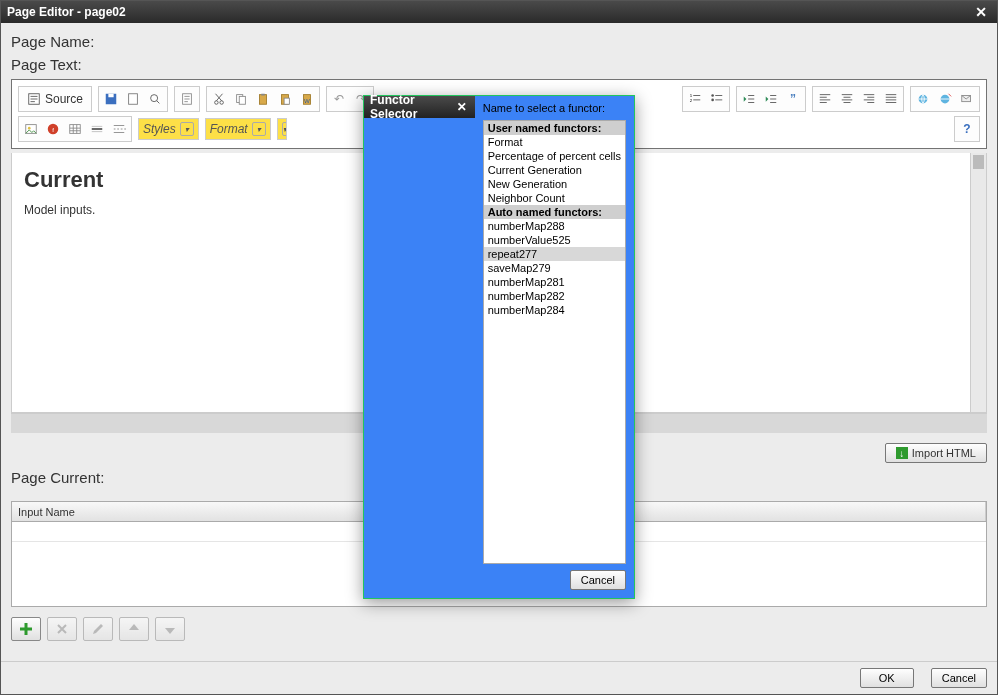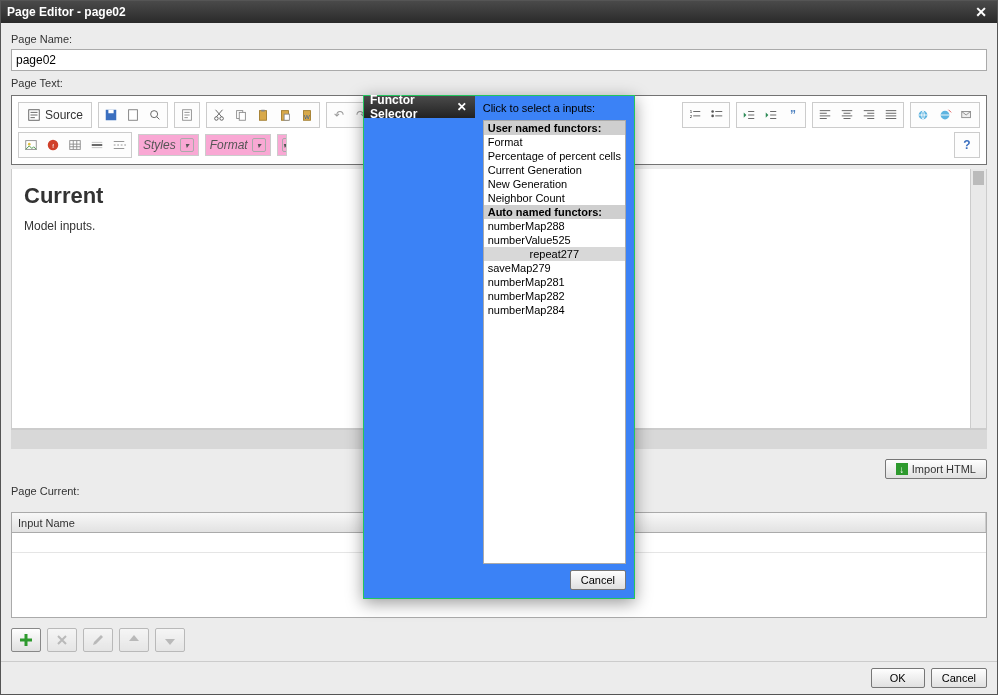--- a/index.html
+++ b/index.html
@@ -6,32 +6,32 @@
 body { background: #e6e6e6; overflow: hidden; }
 
 .window { width: 998px; height: 695px; background: #ececec; border: 1px solid #555; position: relative; display: flex; flex-direction: column; }
 
 .titlebar { height: 22px; background: linear-gradient(to bottom, #4a4a4a, #2a2a2a); color: #fff; font-size: 12px; font-weight: bold; display: flex; align-items: center; padding: 0 6px; }
 .titlebar .spacer { flex: 1; }
 .titlebar .close-x { font-size: 14px; cursor: pointer; padding: 0 4px; }
 
 .content { flex: 1; padding: 8px 10px 6px 10px; display: flex; flex-direction: column; gap: 4px; font-size: 12px; color: #333; }
 
-.label { font-size: 11px; color: #333; margin-top: 2px; }
+.label { font-size: 15px; color: #333; margin-top: 2px; }
 
 .textfield { width: 100%; height: 22px; border: 1px solid #aaa; background: #fff; font-size: 12px; padding: 2px 4px; }
 
 .toolbar-frame { border: 1px solid #737373; background: #fff; padding: 6px; margin-top: 2px; }
 
 .toolbar { display: flex; flex-wrap: wrap; gap: 6px; align-items: center; }
 .tb-group { display: flex; border: 1px solid #ccc; background: #fdfdfd; padding: 2px; gap: 2px; align-items: center; }
 .tb-btn { width: 20px; height: 20px; display: flex; align-items: center; justify-content: center; font-size: 12px; cursor: pointer; }
 .tb-btn svg { width: 14px; height: 14px; }
 .tb-src { padding: 0 6px; font-size: 12px; height: 20px; display: flex; align-items: center; cursor: pointer; }
-.tb-select { border: 1px solid #ccc; height: 22px; padding: 0 4px; display: flex; align-items: center; gap: 4px; background: #f9a8d4; font-size: 12px; color: #555; font-style: italic; cursor: pointer; text-align: center; }
+.tb-select { border: 1px solid #ccc; height: 22px; padding: 0 4px; display: flex; align-items: center; gap: 4px; background: #fde047; font-size: 12px; color: #555; font-style: italic; cursor: pointer; text-align: center; }
 .tb-select .arrow { width: 14px; height: 14px; border: 1px solid #aaa; border-radius: 2px; display: flex; align-items: center; justify-content: center; font-size: 8px; color: #555; }
 .toolbar-row2 { margin-top: 4px; display: flex; gap: 6px; align-items: center; }
 
 .editor-area { position: relative; background: #fff; border: 1px solid #ccc; border-top: none; height: 260px; display: flex; }
 .editor-inner { flex: 1; padding: 14px 12px; overflow: auto; }
 .editor-inner h2 { font-size: 22px; font-weight: bold; margin-bottom: 10px; }
 .editor-inner p { font-size: 12px; }
 .editor-footer { height: 20px; background: #d8d8d8; border-top: 1px solid #ccc; }
 .editor-scrollbar { width: 16px; background: #e9e9e9; border-left: 1px solid #ccc; position: relative; }
 .editor-scrollbar .thumb { position: absolute; top: 2px; left: 2px; right: 2px; height: 14px; background: #bbb; }
@@ -44,48 +44,47 @@
 .grid-header { height: 20px; background: linear-gradient(to bottom, #f8f8f8, #e2e2e2); border-bottom: 1px solid #aaa; display: flex; font-size: 11px; }
 .gh-cell { padding: 2px 6px; border-right: 1px solid #ccc; display: flex; align-items: center; }
 .grid-row { height: 20px; border-bottom: 1px solid #e5e5e5; display: flex; font-size: 11px; }
 .gr-cell { padding: 2px 6px; display: flex; align-items: center; overflow: hidden; white-space: nowrap; }
 
 .bottom-btns { display: flex; gap: 6px; margin-top: 6px; }
 .icon-btn { width: 30px; height: 24px; border: 1px solid #888; background: linear-gradient(to bottom, #fefefe, #e0e0e0); border-radius: 2px; display: flex; align-items: center; justify-content: center; cursor: pointer; }
 .icon-btn.disabled { opacity: 0.5; cursor: default; }
 
 .footer { border-top: 1px solid #ccc; padding: 6px 10px; display: flex; justify-content: flex-end; gap: 6px; }
-.footer .btn { min-width: 54px; justify-content: center; }
+.footer .btn { min-width: 54px; justify-content: center; margin-left: 11px; }
 
 
 .modal { position: absolute; left: 362px; top: 94px; width: 272px; height: 504px; background: #3b82f6; border: 1px solid #22c55e; box-shadow: 0 4px 16px rgba(0,0,0,0.4); display: flex; flex-direction: row; }
 .modal .m-title { height: 22px; background: linear-gradient(to bottom, #4a4a4a, #222); color: #fff; font-size: 12px; font-weight: bold; display: flex; align-items: center; padding: 0 6px; }
 .modal .m-title .spacer { flex: 1; }
 .modal .m-title .close-x { cursor: pointer; padding: 0 2px; }
 .modal .m-body { flex: 1; padding: 6px 8px 8px 8px; display: flex; flex-direction: column; gap: 6px; font-size: 11px; }
 .m-list { flex: 1; border: 1px solid #aaa; background: #fff; overflow: auto; }
 .m-row { padding: 1px 4px; font-size: 11px; cursor: pointer; white-space: nowrap; }
 .m-row.header { background: #cfcfcf; font-weight: bold; cursor: default; }
-.m-row.sel { background: #d8d8d8; text-align: center; }
+.m-row.sel { background: #d8d8d8; }
 .m-foot { display: flex; justify-content: flex-end; }
 .m-foot .btn { min-width: 54px; justify-content: center; }
 </style>
 </head>
 <body>
 
 <div class="window">
   <div class="titlebar">
     <span>Page Editor - page02</span>
     <span class="spacer"></span>
     <span class="close-x">✕</span>
   </div>
 
   <div class="content">
     <div class="label">Page Name:</div>
-    <input class="textfield" value="page02" style="">
 
     <div class="label">Page Text:</div>
 
     <div class="toolbar-frame">
       <div class="toolbar">
         <div class="tb-group">
           <div class="tb-src">
               <svg viewBox="0 0 16 16" style="width:14px;height:14px;margin-right:4px">
                 <rect x="2" y="2" width="12" height="12" fill="#fff" stroke="#555"></rect>
                 <path d="M4 5h8M4 8h8M4 11h5" stroke="#555"></path>
@@ -353,21 +352,21 @@
     <div class="btn">Cancel</div>
   </div>
 
   <div class="modal">
     <div class="m-title">
       <span>Functor Selector</span>
       <span class="spacer"></span>
       <span class="close-x">✕</span>
     </div>
     <div class="m-body">
-      <div>Click to select a inputs:</div>
+      <div>Name to select a functor:</div>
       <div class="m-list" id="functor-list">
           <div class="m-row header">User named functors:</div>
           <div class="m-row">Format</div>
           <div class="m-row">Percentage of percent cells</div>
           <div class="m-row">Current Generation</div>
           <div class="m-row">New Generation</div>
           <div class="m-row">Neighbor Count</div>
           <div class="m-row header">Auto named functors:</div>
           <div class="m-row">numberMap288</div>
           <div class="m-row">numberValue525</div>

